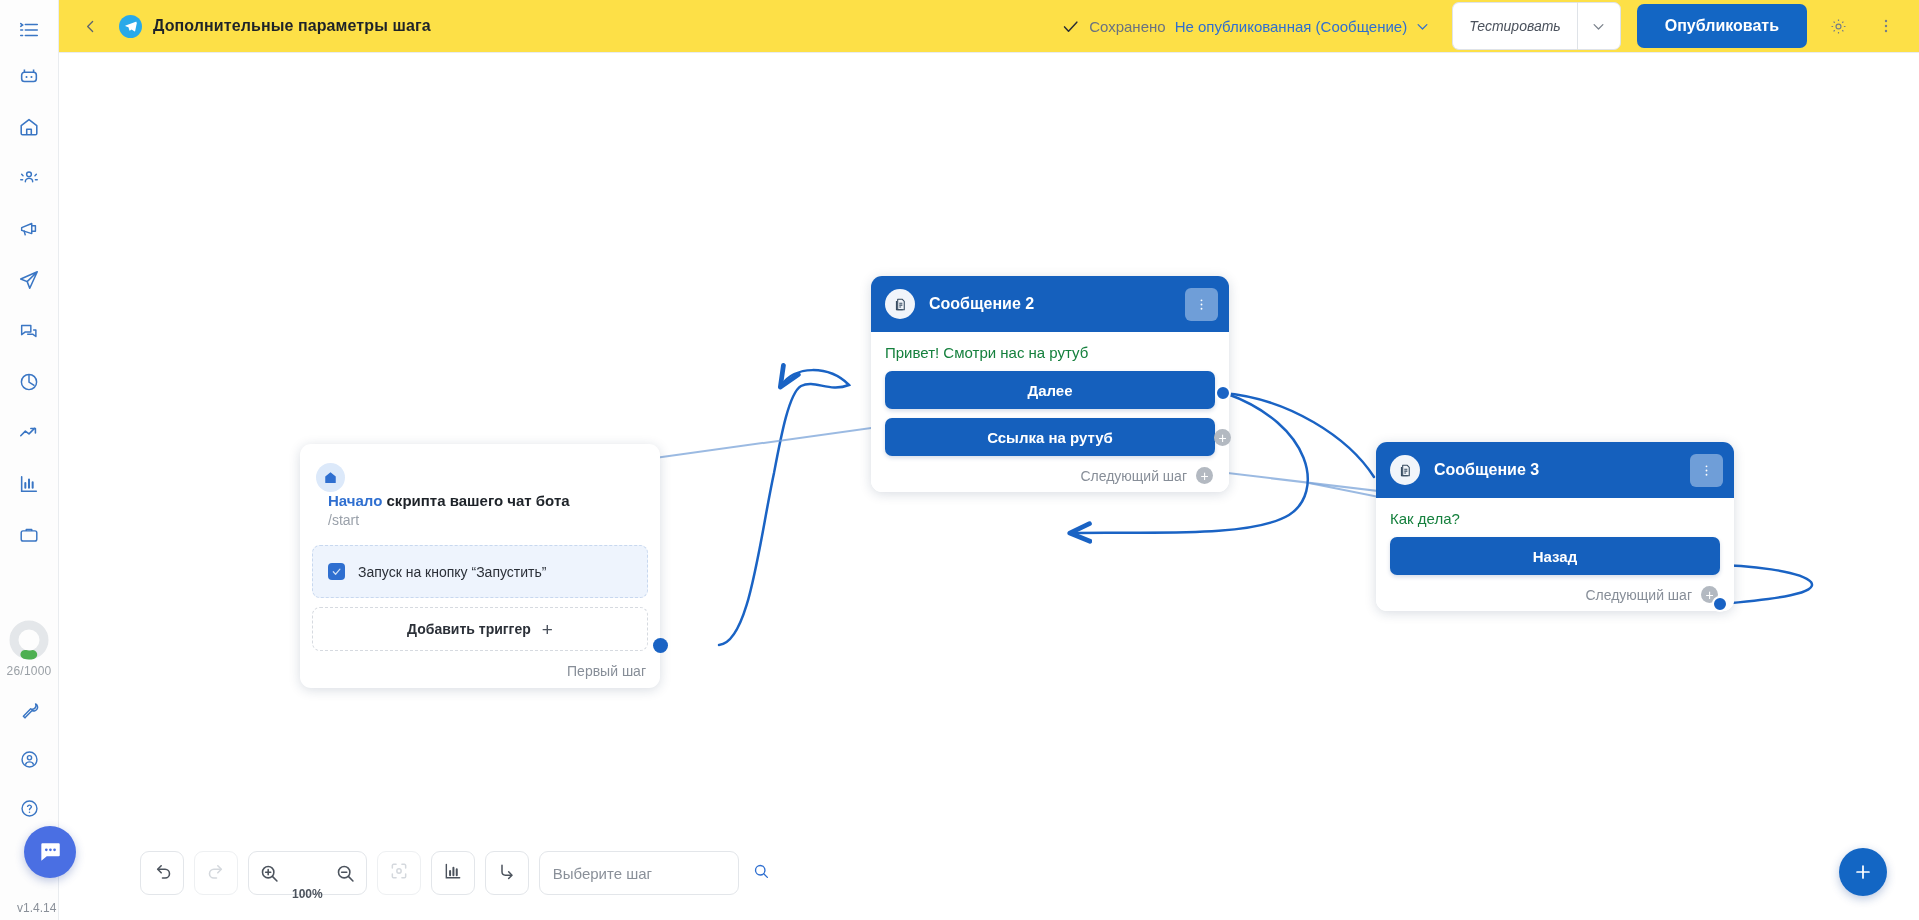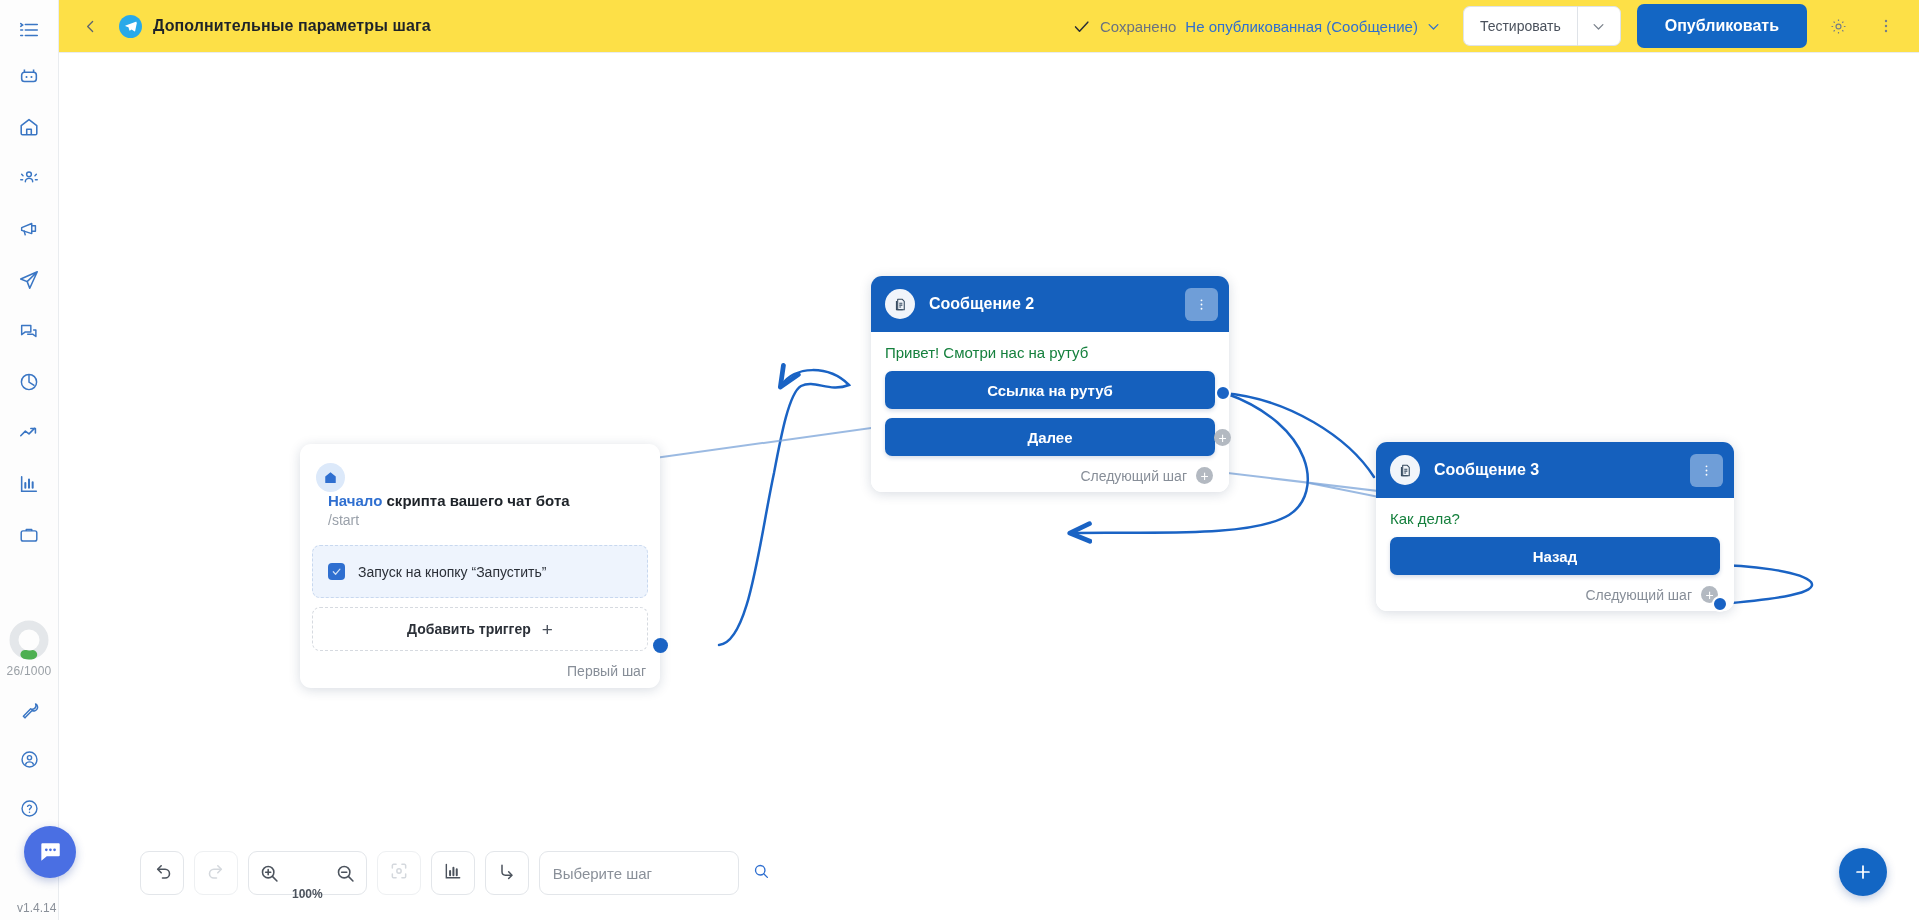--- a/index.html
+++ b/index.html
@@ -43,21 +43,21 @@
   }
   .back-btn { width:26px; height:26px; display:flex; align-items:center; justify-content:center; color:#5c6470; cursor:pointer; }
   .tg-logo { width:23px; height:23px; border-radius:50%; background:#29a9e9; margin-left:16px;
              display:flex; align-items:center; justify-content:center; flex:none;}
   .page-title { font-size:16px; font-weight:bold; color:#1e2329; margin-left:11px; letter-spacing:.1px;}
   .hdr-right { margin-left:auto; display:flex; align-items:center; gap:0; }
   .saved-wrap { display:flex; align-items:center; color:#6a7280; font-size:15px; margin-right:9px;}
   .saved-check { margin-right:9px; color:#2b2f36; display:flex; }
   .status-link { color:#2f6fd0; font-size:15px; cursor:pointer; }
   .status-caret { color:#2f6fd0; margin-left:8px; display:flex; cursor:pointer;}
-  .test-group { display:flex; margin-left:22px; height:40px; }
+  .test-group { display:flex; margin-left:22px; height:48px;font-style:italic; }
   .test-btn {
     border:1px solid #dfe3e8; border-right:none; border-radius:7px 0 0 7px;
     background:#fff; font-size:14px; color:#4a515c; padding:0 16px;
     display:flex; align-items:center; cursor:pointer;
   }
   .test-caret {
     border:1px solid #dfe3e8; border-radius:0 7px 7px 0; background:#fff;
     width:44px; display:flex; align-items:center; justify-content:center; color:#7b828c; cursor:pointer;
   }
   .publish-btn {
@@ -391,22 +391,22 @@
         <div class="msg-kebab">
           <svg width="15" height="15" viewBox="0 0 24 24" fill="#ffffff">
               <circle cx="12" cy="5.3" r="1.5"></circle>
               <circle cx="12" cy="12" r="1.5"></circle>
               <circle cx="12" cy="18.7" r="1.5"></circle>
             </svg>
         </div>
       </div>
       <div class="msg-body">
         <div class="msg-text">Привет! Смотри нас на рутуб</div>
+        <div class="msg-btn">Далее</div>
         <div class="msg-btn">Ссылка на рутуб</div>
-        <div class="msg-btn">Далее</div>
         <div class="msg-foot">
           <span>Следующий шаг</span>
           <span class="plus-dot">+</span>
         </div>
       </div>
     </div>
     <div class="handle-ring" style="left:1156px; top:332px;"></div>
     <div class="plus-dot-abs" style="left:1155px; top:376px;">+</div>
 
     <div class="node msg-node" style="left:1317px; top:389px;">

